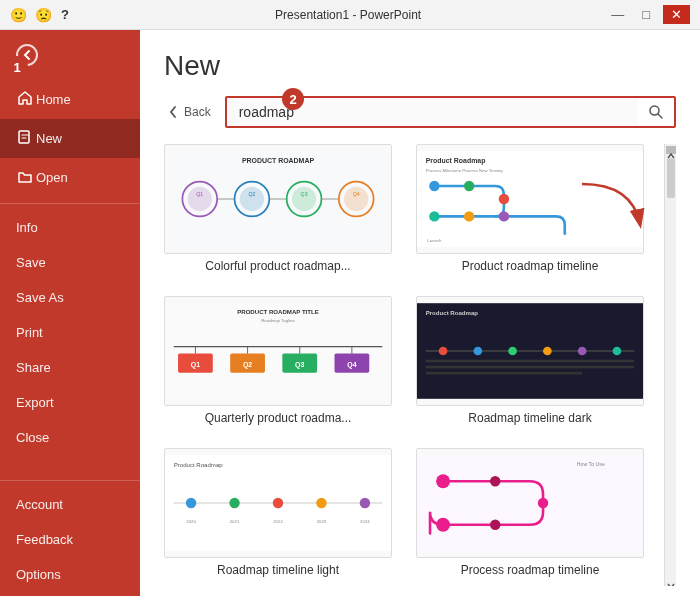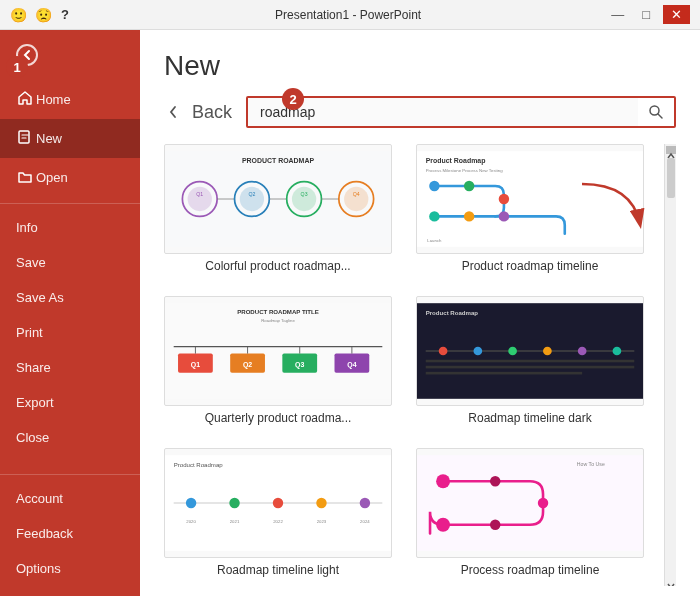--- a/index.html
+++ b/index.html
@@ -77,21 +77,21 @@
 
     .sidebar-icon { font-size: 14px; width: 18px; text-align: center; }
 
     .sidebar-divider {
       border: none;
       border-top: 1px solid rgba(255,255,255,0.2);
       margin: 6px 0;
     }
 
     .sidebar-bottom {
-      padding-bottom: 10px;
+      padding-bottom: 4px;
     }
 
     
     .content {
       flex: 1;
       display: flex;
       flex-direction: column;
       background: #fff;
       overflow: hidden;
       padding: 20px 24px 10px 24px;
@@ -108,22 +108,22 @@
     .search-row {
       display: flex;
       align-items: center;
       gap: 12px;
       margin-bottom: 16px;
     }
 
     .back-btn {
       display: flex;
       align-items: center;
-      gap: 12px;
-      font-size: 18px;
+      gap: 4px;
+      font-size: 12px;
       color: #555;
       cursor: pointer;
       background: none;
       border: none;
       padding: 4px 2px;
     }
 
     .search-box-wrapper {
       flex: 1;
       display: flex;

